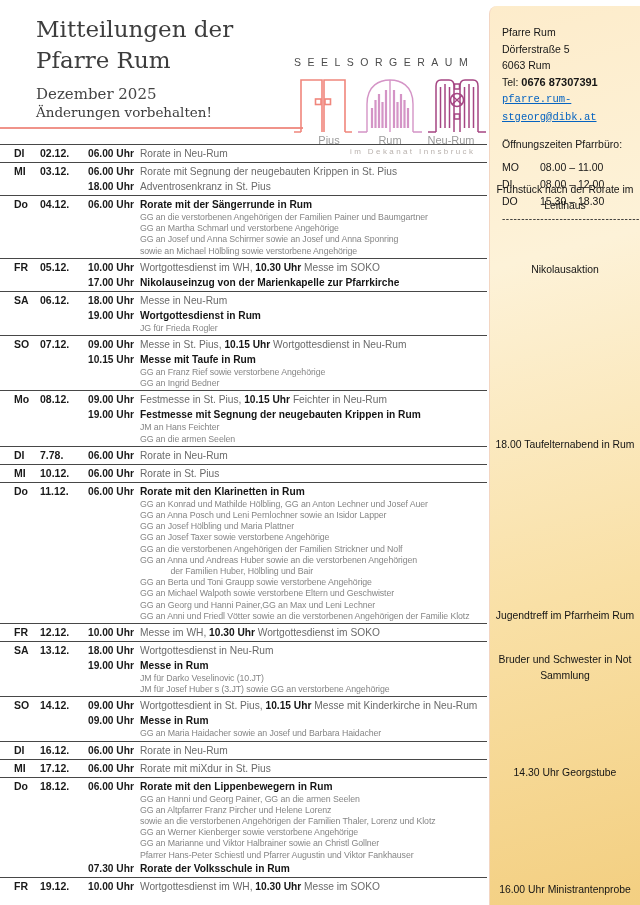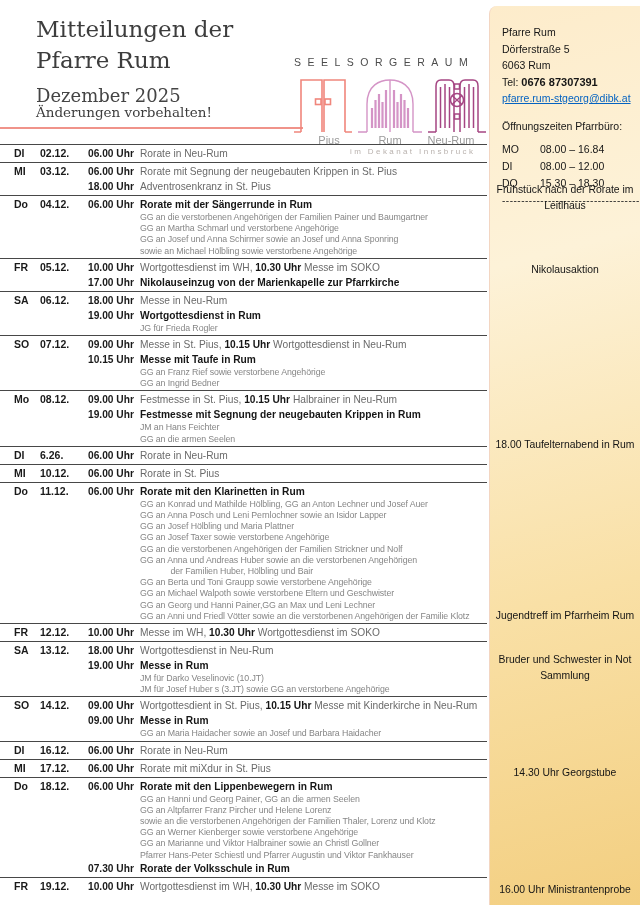--- a/index.html
+++ b/index.html
@@ -1,21 +1,21 @@
 <!DOCTYPE html>
 <html><head>
 <meta charset="utf-8">
 <style>
   html,body{margin:0;padding:0;background:#e9e9e9;}
   #page{position:relative;width:640px;height:905px;background:#ffffff;overflow:hidden;
         font-family:"Liberation Sans",sans-serif;}
   
   #header{position:absolute;left:36px;top:14px;color:#3d3d3d;}
   .title{font-family:"DejaVu Serif",serif;font-size:23px;line-height:31px;font-weight:500;}
-  .subtitle{font-family:"DejaVu Serif",serif;font-size:18px;margin-top:9px;color:#444;}
+  .subtitle{font-family:"DejaVu Serif",serif;font-size:15px;margin-top:9px;color:#444;}
   #note{position:absolute;left:36px;top:104px;font-family:"DejaVu Serif",serif;font-size:13.5px;color:#3d3d3d;}
   #salmon-rule{position:absolute;left:0;top:127px;width:303px;height:2px;background:#f0938a;}
   
   #logo{position:absolute;left:294px;top:56px;width:192px;}
   .wordmark{font-size:10.5px;letter-spacing:6.5px;color:#4c4c4c;white-space:nowrap;}
   .doors{display:flex;justify-content:space-between;align-items:flex-end;margin-top:2px;}
   .door svg{display:block;}
   .door-labels{display:flex;justify-content:center;margin-top:0px;color:#9a9a9a;font-size:11px;}
   .door-labels span{text-align:center;}
   .dl1{width:58px;}.dl2{width:64px;}.dl3{width:58px;}
@@ -30,21 +30,21 @@
   .etext{font-size:10.2px;min-width:0;}
   .segn{color:#6a6a6a;}
   .segb{color:#161616;font-weight:bold;}
   .sub{margin-left:52px;font-size:8.8px;line-height:11.2px;color:#868686;white-space:pre;letter-spacing:-0.1px;}
   
   #sidebar{position:absolute;left:489px;top:6px;right:0;bottom:0;
            background:linear-gradient(165deg,#fdeccb 0%,#fdf2d8 28%,#f9e0a6 65%,#f3cf81 100%);
            border-radius:8px 0 0 0;border-left:1px solid #f3d6c2;color:#161616;}
   #sidebar-head{padding:18px 6px 0 12px;font-size:10.5px;line-height:16.5px;}
   .tel-number{font-weight:bold;font-size:11px;}
-  .email{color:#0563c1;text-decoration:underline;}
+  .email{color:#0563c1;text-decoration:underline;font-family:Liberation Mono, monospace;}
   .hours-title{padding:13px 6px 0 12px;font-size:10.5px;}
   #hours{padding:9px 6px 0 12px;}
   .hour-row{display:flex;font-size:10.5px;line-height:17px;}
   .hour-day{width:38px;}
   .sb-divider{padding:3px 10px 0 12px;font-size:10px;letter-spacing:0.5px;white-space:nowrap;overflow:hidden;color:#2a2a2a;}
   .sb-note{position:absolute;left:5px;right:5px;text-align:center;font-size:10.4px;line-height:15.5px;color:#141414;}
 </style>
 </head>
 <body>
 
@@ -186,33 +186,33 @@
           <div class="sub">GG an Franz Rief sowie verstorbene Angehörige</div>
           <div class="sub">GG an Ingrid Bedner</div>
         </div>
       </div>
       <div class="row">
         <span class="day">Mo</span>
         <span class="date">08.12.</span>
         <div class="entries">
           <div class="eline">
             <span class="etime">09.00 Uhr</span>
-            <span class="etext"><span class="segn">Festmesse in St. Pius, </span><span class="segb">10.15 Uhr</span><span class="segn"> Halbrainer in Neu-Rum</span></span>
+            <span class="etext"><span class="segn">Festmesse in St. Pius, </span><span class="segb">10.15 Uhr</span><span class="segn"> Feichter in Neu-Rum</span></span>
           </div>
           <div class="eline">
             <span class="etime">19.00 Uhr</span>
             <span class="etext"><span class="segb">Festmesse mit Segnung der neugebauten Krippen in Rum</span></span>
           </div>
           <div class="sub">JM an Hans Feichter</div>
           <div class="sub">GG an die armen Seelen</div>
         </div>
       </div>
       <div class="row">
         <span class="day">DI</span>
-        <span class="date">6.26.</span>
+        <span class="date">7.78.</span>
         <div class="entries">
           <div class="eline">
             <span class="etime">06.00 Uhr</span>
             <span class="etext"><span class="segn">Rorate in Neu-Rum</span></span>
           </div>
         </div>
       </div>
       <div class="row">
         <span class="day">MI</span>
         <span class="date">10.12.</span>
@@ -343,21 +343,21 @@
     <div>Pfarre Rum</div>
         <div>Dörferstraße 5</div>
         <div>6063 Rum</div>
         <div><span>Tel: </span><span class="tel-number">0676 87307391</span></div>
         <div><a class="email" href="#">pfarre.rum-stgeorg@dibk.at</a></div>
       </div>
     <div class="hours-title">Öffnungszeiten Pfarrbüro:</div>
     <div id="hours">
         <div class="hour-row">
           <span class="hour-day">MO</span>
-          <span class="hour-time">08.00 – 16.84</span>
+          <span class="hour-time">08.00 – 11.00</span>
         </div>
         <div class="hour-row">
           <span class="hour-day">DI</span>
           <span class="hour-time">08.00 – 12.00</span>
         </div>
         <div class="hour-row">
           <span class="hour-day">DO</span>
           <span class="hour-time">15.30 – 18.30</span>
         </div>
       </div>

